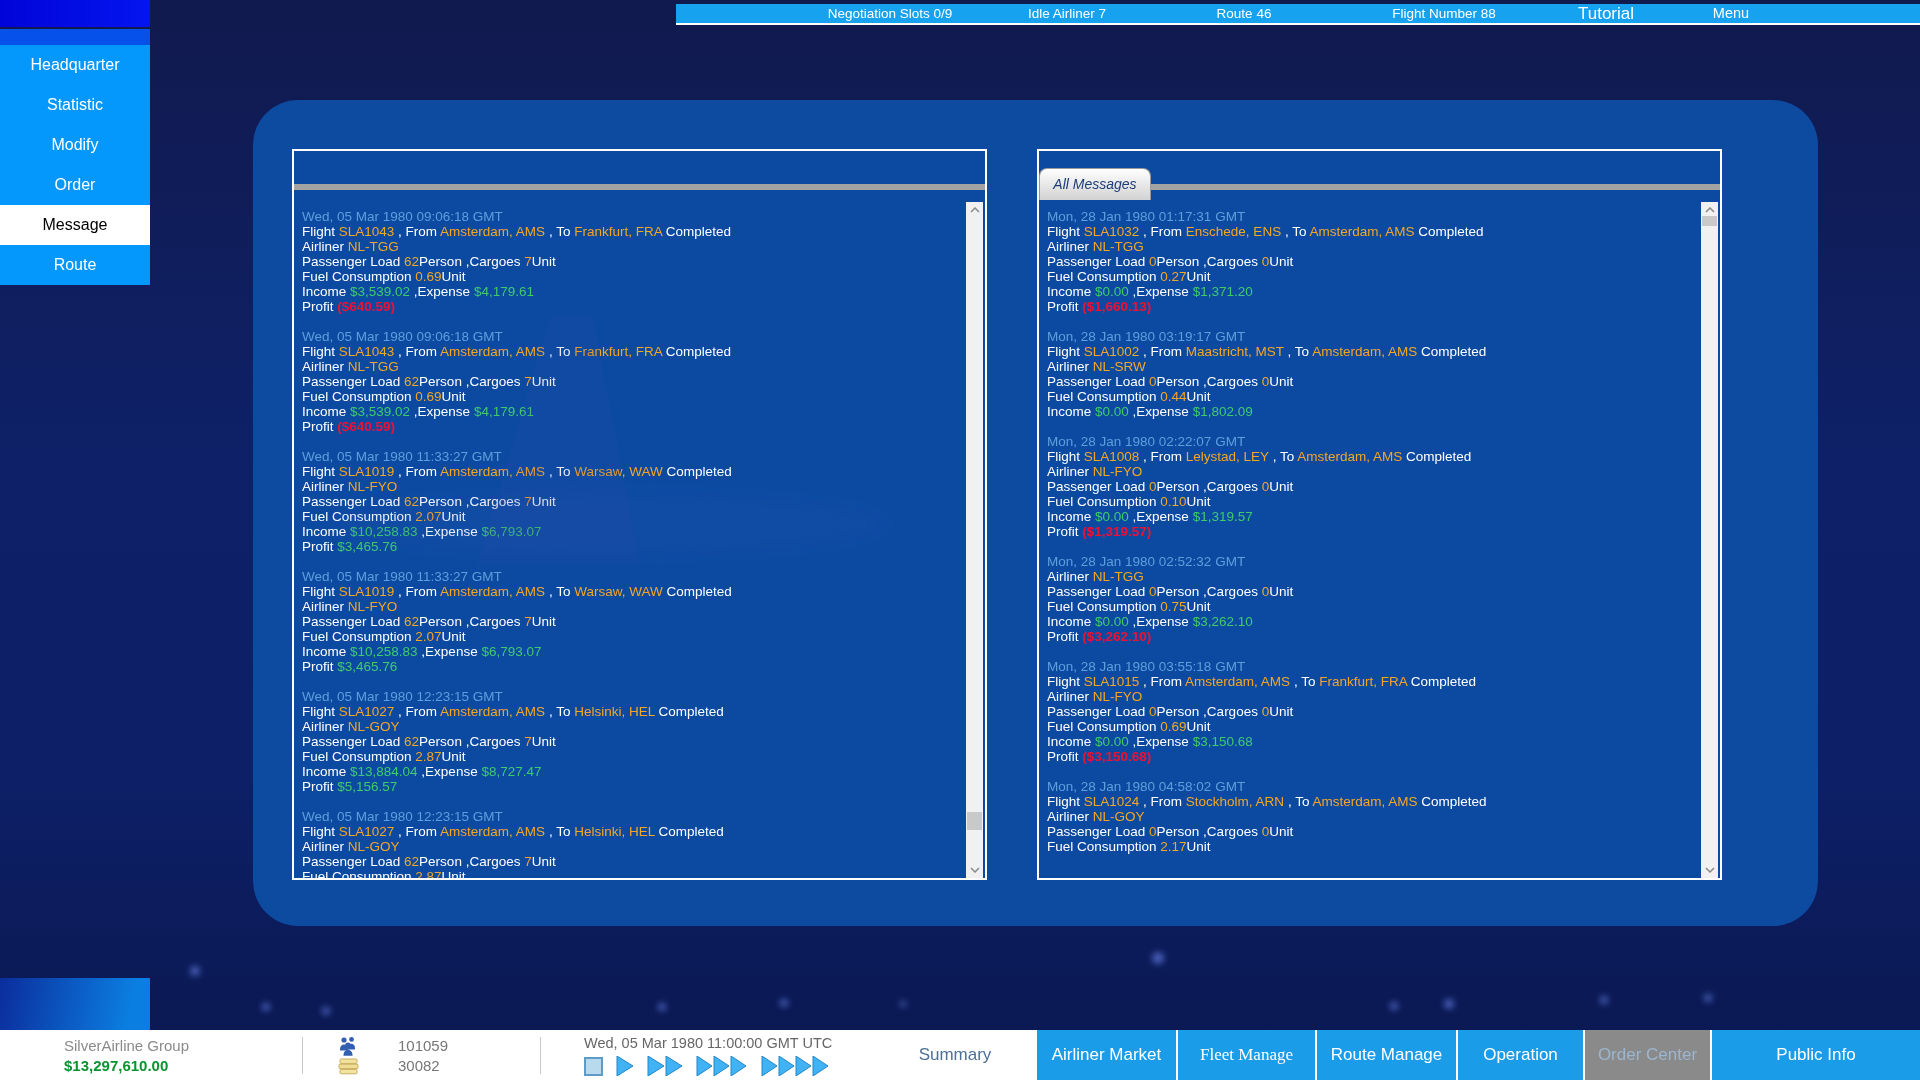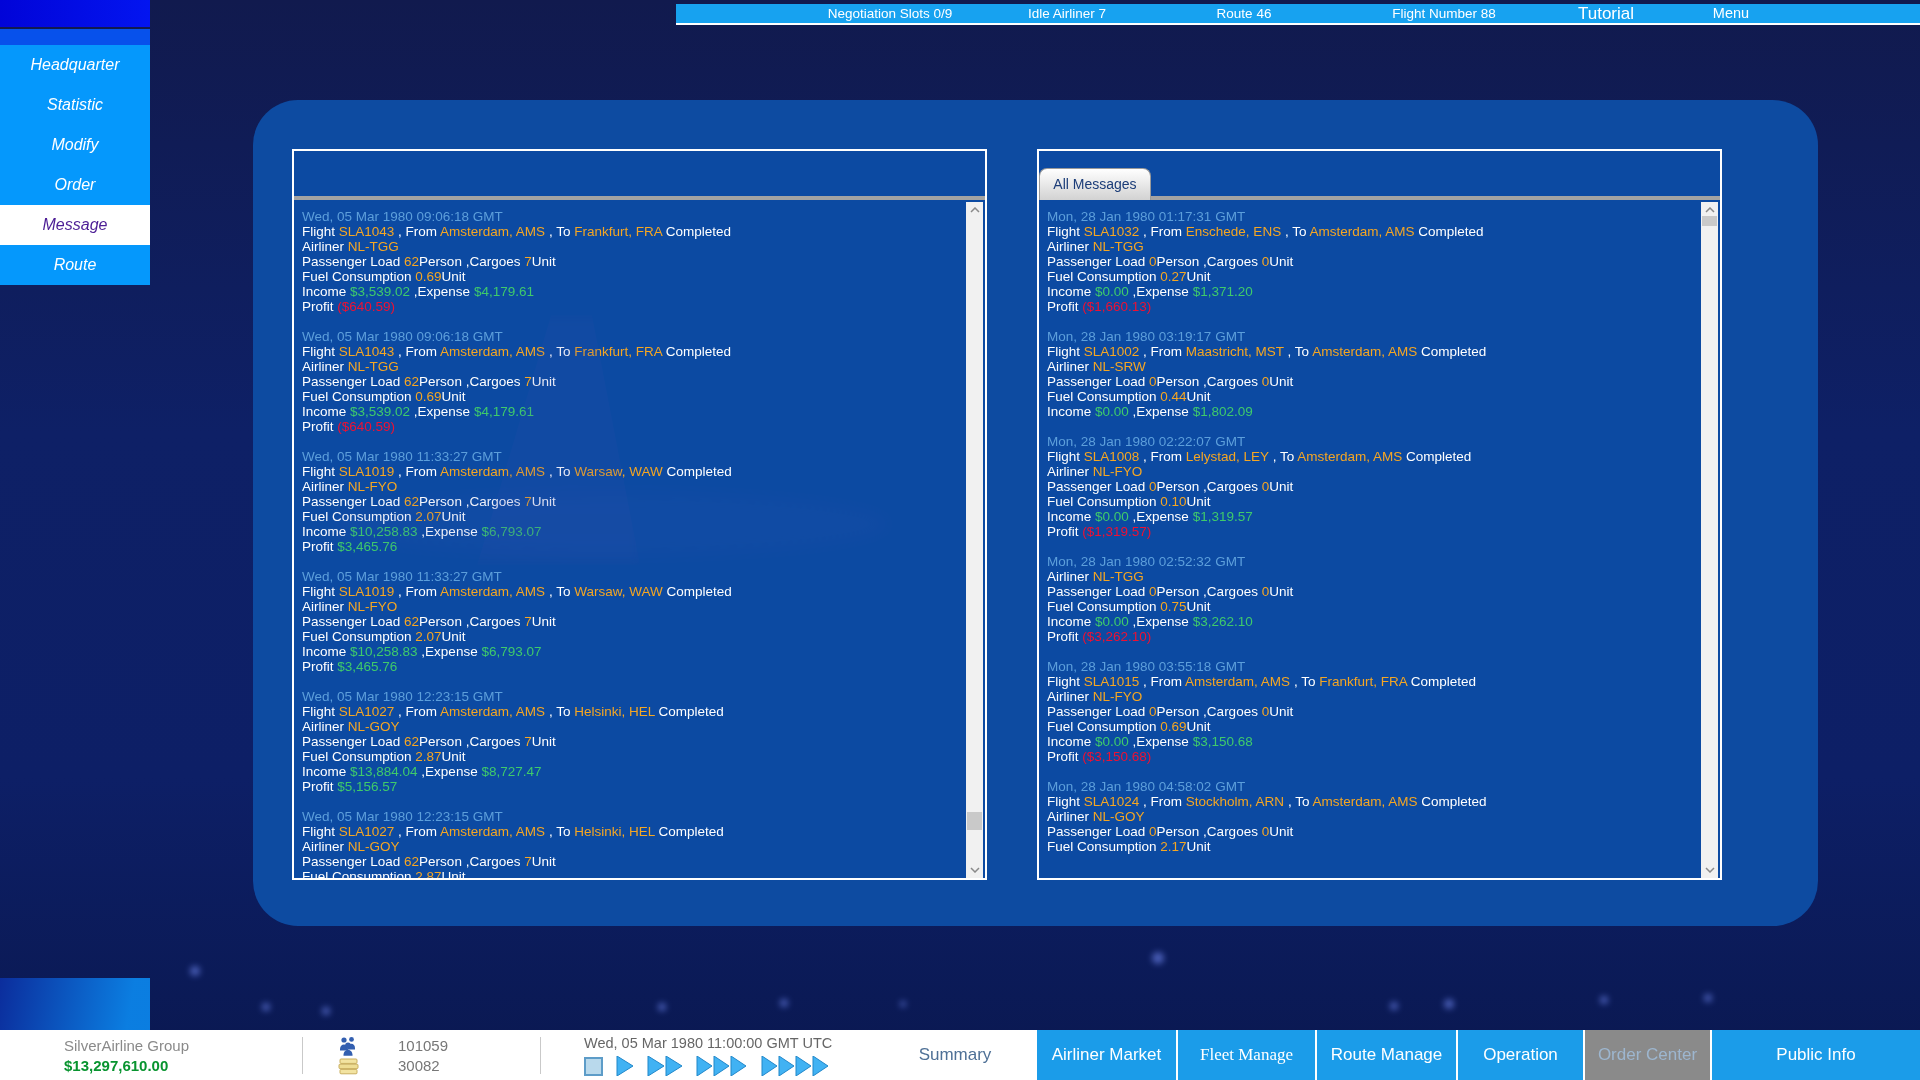--- a/index.html
+++ b/index.html
@@ -27,49 +27,49 @@
   .topbar-underline { left:676px; top:23px; right:0; height:2px; background:#ffffff; z-index:10; }
   .topbar-item { position:absolute; top:0; height:29px; line-height:19px;
     transform:translateX(-50%); white-space:nowrap; color:#fff; font-size:13.5px; }
   .topbar-item.big { font-size:17px; }
   .topbar-item.med { font-size:14.5px;margin-left:27px; }
 
   
   .side-logo { left:0; top:0; width:150px; height:27px;
     background:linear-gradient(90deg,#0104d8,#0315f0); z-index:10; }
   .side-strip { left:0; top:29px; width:150px; height:16px; background:#0751eb; z-index:10; }
-  .sidebar { left:0; top:45px; width:170px; z-index:10;font-style:italic; }
+  .sidebar { left:0; top:45px; width:170px; z-index:10; }
   .side-item { width:150px; height:40px; line-height:40px; text-align:center;
     background:#0598fc; color:#ffffff; font-size:16px; cursor:pointer; }
-  .side-item.active { background:#ffffff; color:#4c1d95; }
+  .side-item.active { background:#ffffff; color:#000000; }
 
   
   .card { left:253px; top:100px; width:1565px; height:826px; border-radius:45px;
     background:#0d4ba1; z-index:2; }
 
   
   .panel { position:absolute; top:149px; height:731px; border:2px solid #ffffff;
     background:#0c4aa2; z-index:3; }
   .panel.left  { left:292px; width:695px; }
   .panel.right { left:1037px; width:685px; }
-  .panel-header { position:absolute; top:0; left:0; right:0; height:49px;
-    border-bottom:4px solid #a3a3a3; }
+  .panel-header { position:absolute; top:0; left:0; right:0; height:39px;
+    border-bottom:6px solid #a3a3a3;font-style:italic; }
   .tab { position:absolute; left:0; top:17px; width:112px; height:32px;
     background:linear-gradient(180deg,#ffffff,#d2d2d2); border:1px solid #9a9a9a; border-bottom:none;
     border-radius:8px 8px 0 0; color:#1b3c78; font-size:14px; text-align:center;
     line-height:31px; z-index:4; cursor:pointer; }
   .msg-list { position:absolute; top:51px; left:8px; right:26px; bottom:0;
     overflow:hidden; padding-top:7px; }
   .msg { margin-bottom:15px; }
   .msg-line { font-size:13.5px; line-height:15px; height:15px; white-space:nowrap; color:#ffffff; }
   .c-date { color:#5d9fdb; }
   .c-or { color:#f5a623; }
   .c-gr { color:#3fca6b; }
   .pr.pos { color:#3fca6b; }
-  .pr.neg { color:#ee1133; }
+  .pr.neg { color:#ee1133;font-weight:bold; }
 
   
   .scrollbar { position:absolute; top:51px; bottom:0; right:2px; width:17px;
     background:#f1f1f1; z-index:5; }
   .sb-arrow { position:absolute; left:0; width:17px; height:16px; background:#f1f1f1;
     display:flex; align-items:center; justify-content:center; cursor:pointer; }
   .sb-arrow.up { top:0; } .sb-arrow.down { bottom:0; }
   .sb-thumb { position:absolute; left:1px; width:15px; background:#c9c9c9; cursor:pointer; }
   .panel.left  .sb-thumb { top:610px; height:18px; }
   .panel.right .sb-thumb { top:14px;  height:10px; }

